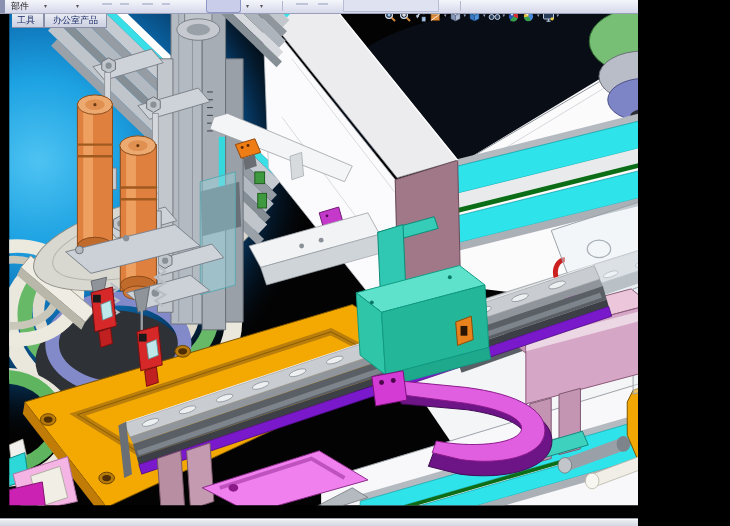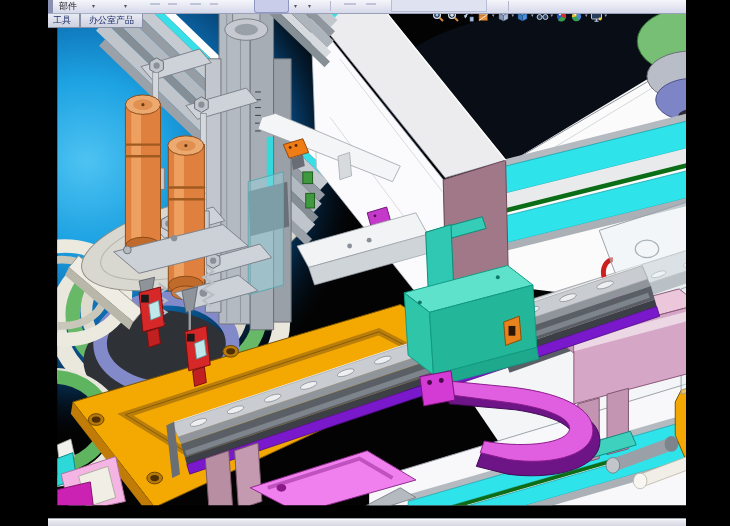--- a/index.html
+++ b/index.html
@@ -1,31 +1,31 @@
 <!DOCTYPE html>
 <html><head>
 <meta charset="utf-8">
 <style>
   html,body{margin:0;padding:0;background:#000;}
   #stage{position:relative;width:638px;height:526px;overflow:hidden;
-         font-family:"Liberation Sans","DejaVu Sans",sans-serif;background:#000;margin-left:48px;}
+         font-family:"Liberation Sans","DejaVu Sans",sans-serif;background:#000;}
   
   .toolbar-row{position:absolute;left:0;top:0;width:730px;height:13px;
     background:linear-gradient(#f5f6fb,#d5d8ea);border-bottom:1px solid #9aa0b8;z-index:30;}
   .tb-left-sliver{position:absolute;left:0;top:0;width:5px;height:13px;background:#8a90b0;}
   .tb-label{position:absolute;left:11px;top:0px;font-size:9px;color:#222;line-height:13px;}
   .tb-caret{position:absolute;top:2px;font-size:6px;color:#555;}
   .tb-frag{position:absolute;top:3px;height:2px;background:#c0c4d8;}
   .tb-active-btn{position:absolute;left:206px;top:0;width:33px;height:12px;background:#c9cde9;
     border:1px solid #8e96c4;border-top:none;border-radius:0 0 3px 3px;}
   .tb-panel{position:absolute;left:343px;top:0;width:94px;height:11px;background:#dfe2f0;
     border:1px solid #b8bcd4;border-top:none;}
   .tb-div{position:absolute;top:1px;width:1px;height:10px;background:#b4b8cc;}
   
-  .tab-row{position:absolute;left:0;top:13px;height:14px;z-index:30;display:flex;}
+  .tab-row{position:absolute;left:12px;top:13px;height:14px;z-index:30;display:flex;}
   .cmd-tab{height:13px;line-height:13px;font-size:9px;color:#1a2a66;background:linear-gradient(#e9ebf3,#cdd1e1);
     border:1px solid #8a90a8;border-top-color:#aab0c4;padding:0 8px;white-space:nowrap;}
   .cmd-tab.first{border-left:none;padding-left:5px;}
   
   .hud{position:absolute;left:384px;top:9px;z-index:25;display:flex;align-items:center;gap:2px;}
   .hud-icon{width:13px;height:13px;display:inline-block;cursor:pointer;}
   .hud-caret{font-size:5px;color:#9aa8c0;line-height:13px;}
   
   #viewport{position:absolute;left:0;top:13px;width:730px;height:505px;z-index:1;}
   

